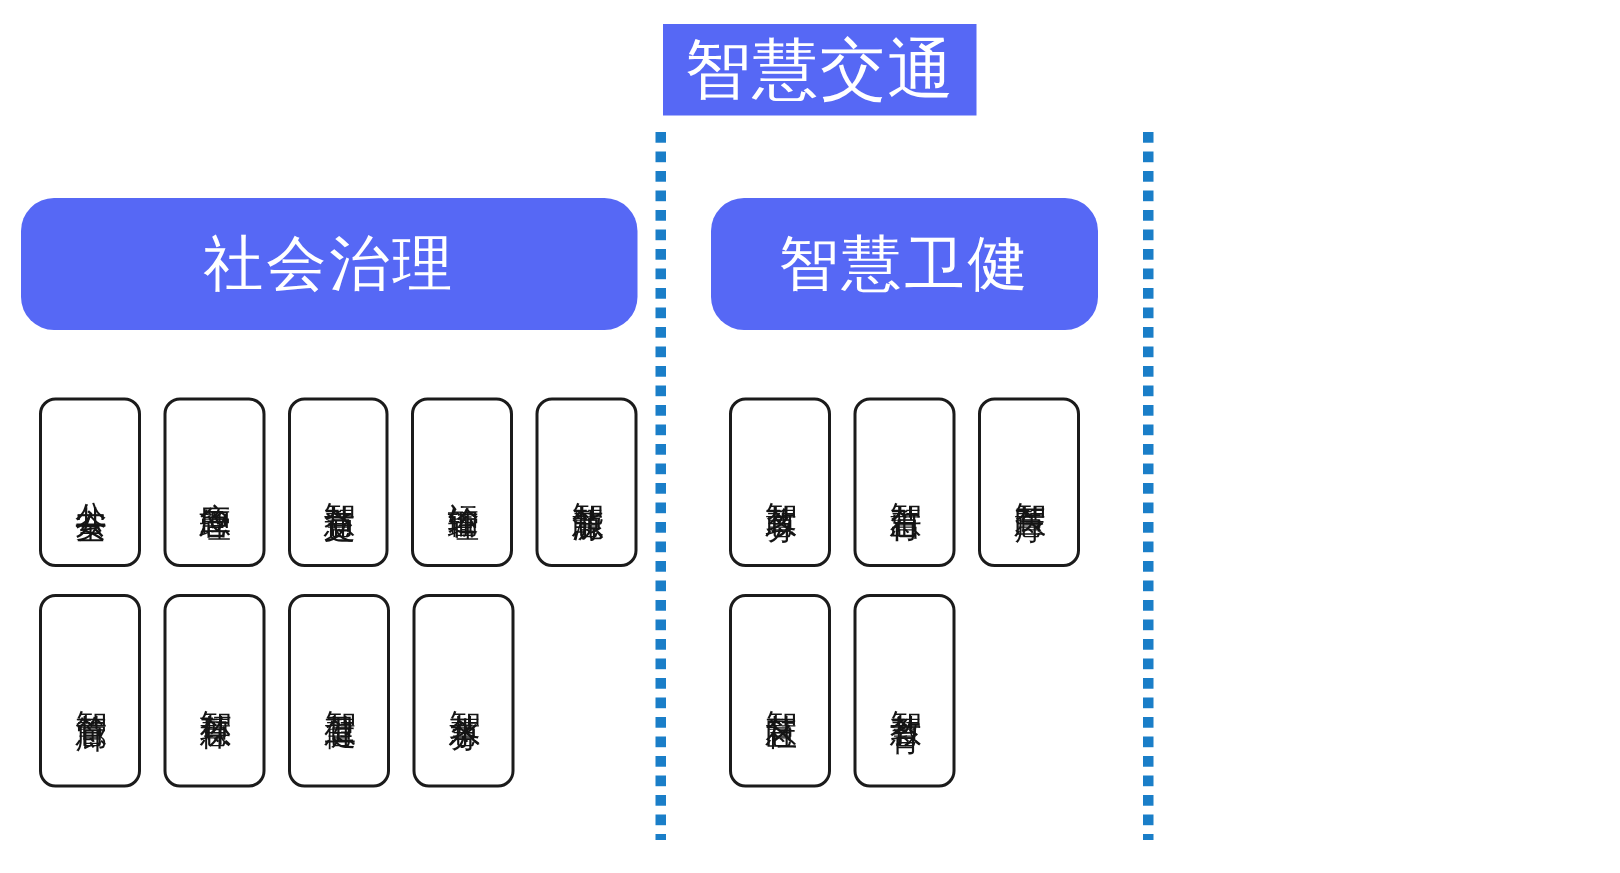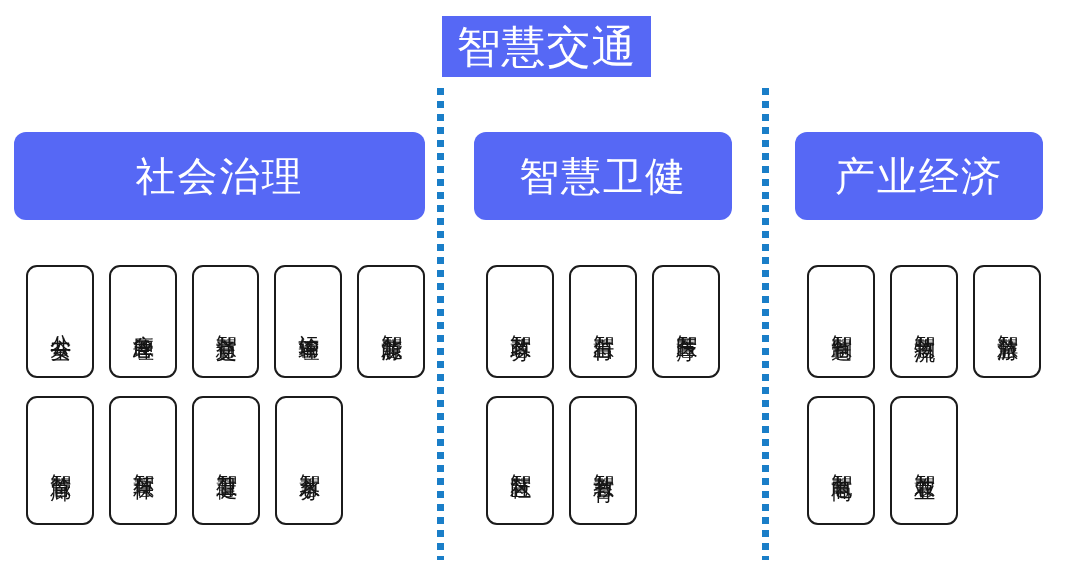--- a/index.html
+++ b/index.html
@@ -62,21 +62,21 @@
   .column {
     position: absolute;
     top: 132px;
   }
   .col-1 { left: 14px;  width: 411px; }
   .col-2 { left: 474px; width: 258px; }
   .col-3 { left: 795px; width: 248px; }
 
   .section-header {
     height: 88px;
-    border-radius: 12px;
+    border-radius: 22px;
     background: #5668f5;
     color: #ffffff;
     display: flex;
     align-items: center;
     justify-content: center;
     font-size: 40px;
     line-height: 1;
     letter-spacing: 2px;
     font-family: "DejaVu Serif", "Liberation Serif", serif;
     white-space: nowrap;
@@ -183,38 +183,14 @@
         <div class="leaf-box">
           <span class="leaf-label">智慧社区</span>
         </div>
         <div class="leaf-box">
           <span class="leaf-label">智慧教育</span>
         </div>
       </div>
     </div>
   </div>
 
-  <div class="column col-3">
-    <div class="section-header">产业经济</div>
-    <div class="leaf-rows">
-      <div class="leaf-row row-1">
-        <div class="leaf-box">
-          <span class="leaf-label">智慧制造</span>
-        </div>
-        <div class="leaf-box">
-          <span class="leaf-label">智慧物流</span>
-        </div>
-        <div class="leaf-box">
-          <span class="leaf-label">智慧旅游</span>
-        </div>
-      </div>
-      <div class="leaf-row row-2">
-        <div class="leaf-box">
-          <span class="leaf-label">智慧电商</span>
-        </div>
-        <div class="leaf-box">
-          <span class="leaf-label">智慧农业</span>
-        </div>
-      </div>
-    </div>
-  </div>
 
 </div>
 
 </body></html>

